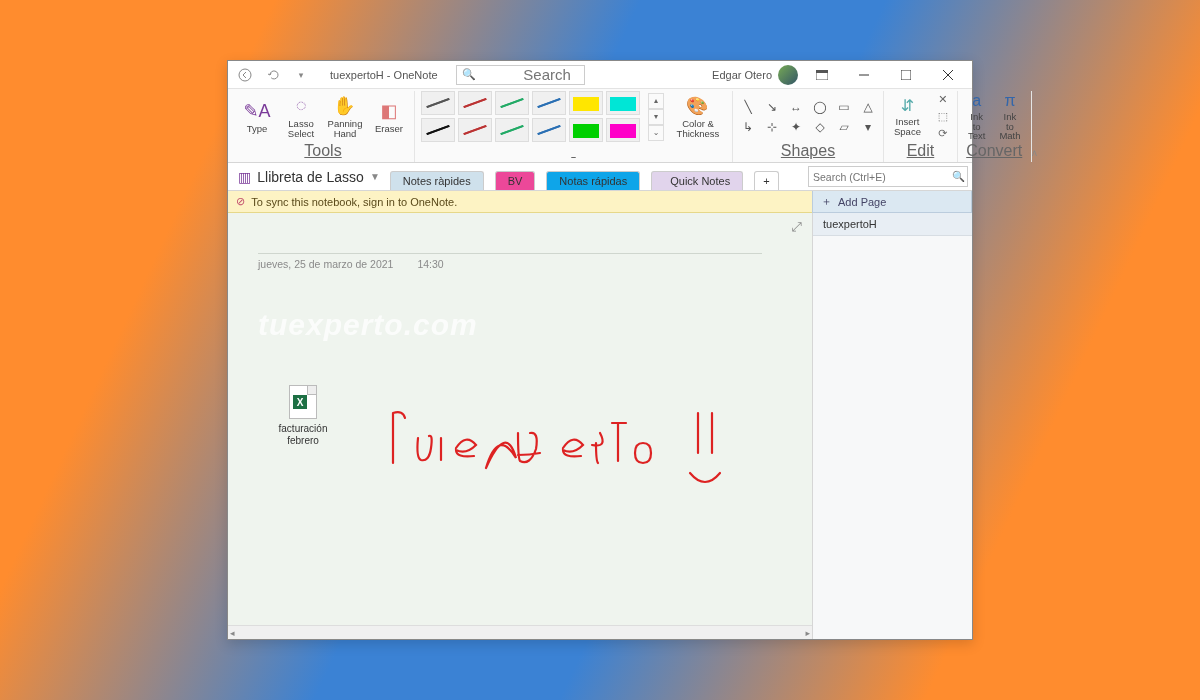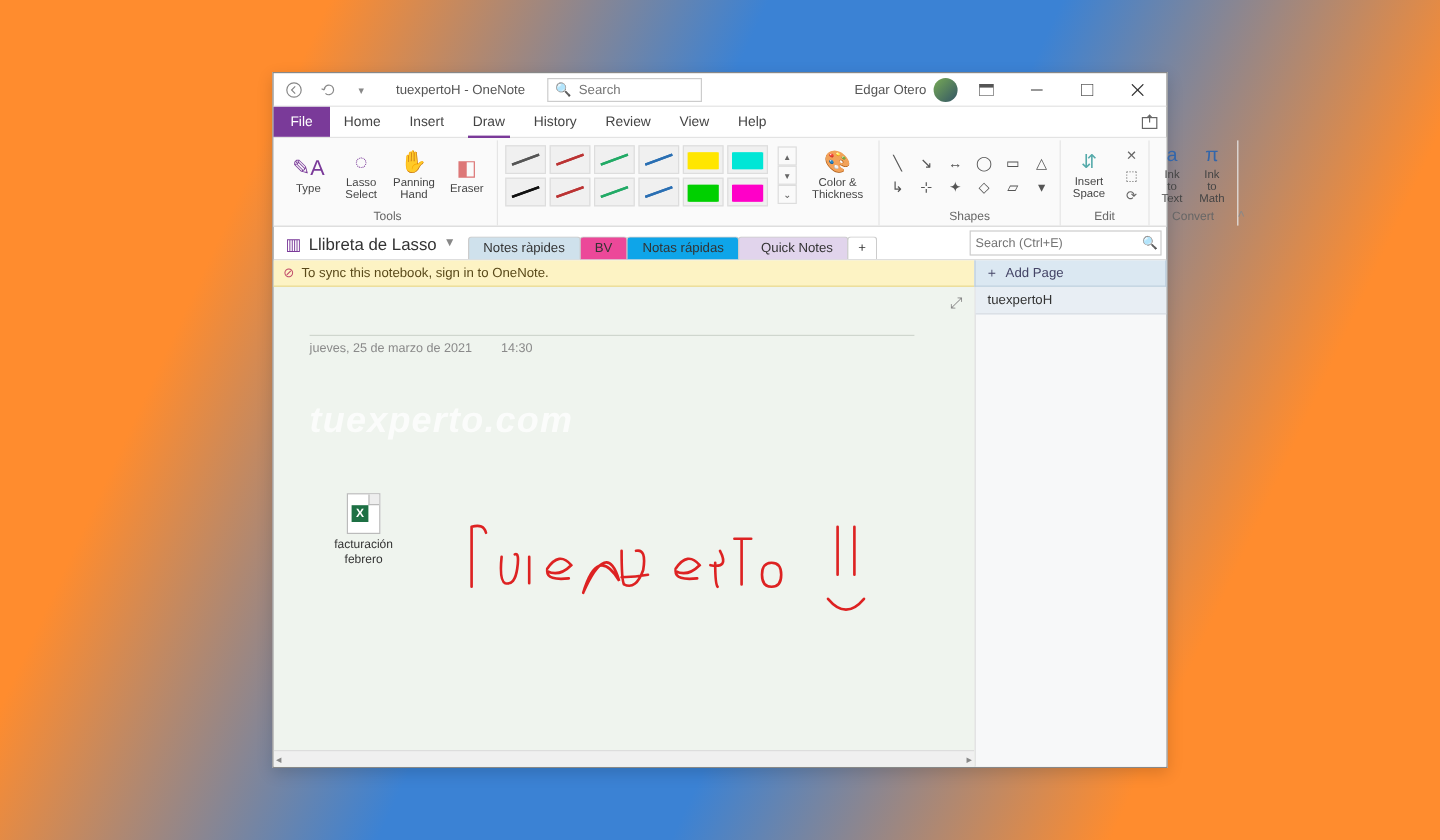--- a/index.html
+++ b/index.html
@@ -21,21 +21,21 @@
 .titlebar {
   height: 28px; display: flex; align-items: center; gap: 6px;
   padding: 0 6px; border-bottom: 1px solid #e3e3e3;
 }
 .titlebar .qat-btn { width: 22px; height: 22px; display:flex; align-items:center; justify-content:center; color:#666; border-radius:2px; }
 .titlebar .title { flex: 0 0 auto; margin: 0 12px; color:#555; }
 .titlebar .search-box {
   flex: 1; max-width: 210px; height: 20px; border: 1px solid #ccc;
   display:flex; align-items:center; padding: 0 6px; gap: 6px; color:#777;
 }
-.titlebar .search-box input { border:none; outline:none; font-size:11px; width:100%; background:transparent; }
+.titlebar .search-box input { border:none; outline:none; font-size:15px; width:100%; background:transparent;margin-left:41px; }
 .titlebar .spacer { flex: 1; }
 .titlebar .user { display:flex; align-items:center; gap:6px; color:#555; }
 .titlebar .avatar { width:20px; height:20px; border-radius:50%; background:linear-gradient(135deg,#7a5,#356); }
 .titlebar .win-btn { width:36px; height:28px; display:flex; align-items:center; justify-content:center; color:#333; }
 
 .ribbon-tabs { height: 26px; display:flex; align-items:stretch; border-bottom: 1px solid #e3e3e3; }
 .ribbon-tabs .tab {
   padding: 0 12px; display:flex; align-items:center; color:#444; font-size:11.5px;
   position: relative;
 }
@@ -46,21 +46,21 @@
 .ribbon-tabs .collapse { margin-left:auto; width:28px; display:flex; align-items:center; justify-content:center; color:#666; }
 
 .ribbon {
   height: 74px; display:flex; align-items:stretch;
   border-bottom: 1px solid #d6d6d6; background:#fafafa;
   padding: 2px 4px 0;
 }
 .group { display:flex; flex-direction:column; align-items:center; padding: 0 6px; border-right:1px solid #e5e5e5; }
 .group:last-child { border-right:none; }
 .group-body { flex:1; display:flex; align-items:center; gap:6px; }
-.group-label { font-size:10px; color:#666; padding-bottom:2px; }
+.group-label { font-size:16px; color:#666; padding-bottom:2px;text-decoration:underline; }
 .big-btn { display:flex; flex-direction:column; align-items:center; justify-content:center; gap:2px; padding:2px 4px; width:38px; }
 .big-btn .ico { width:22px; height:22px; display:flex; align-items:center; justify-content:center; color:#7a3a99; font-size:18px; }
 .big-btn .lbl { font-size:9.5px; line-height:1.05; text-align:center; color:#444; }
 
 .pen-grid { display:grid; grid-template-columns: repeat(6, 34px); grid-template-rows: repeat(2, 24px); gap:3px; }
 .pen-swatch {
   width:34px; height:24px; background:#f0f0f0; border:1px solid #ddd; position:relative; overflow:hidden;
 }
 .pen-swatch::before {
   content:""; position:absolute; left:4px; right:4px; top:50%; height:2px;
@@ -75,21 +75,21 @@
 
 .vstack-btn { display:flex; flex-direction:column; align-items:center; gap:2px; padding:0 4px; }
 .vstack-btn .ico { font-size:16px; color:#4a7; }
 .vstack-btn .lbl { font-size:9.5px; color:#444; text-align:center; line-height:1.05; }
 .mini-col { display:flex; flex-direction:column; gap:4px; margin-left:4px; }
 .mini-col span { font-size:11px; color:#666; width:16px; text-align:center; }
 
 .nb-bar { height:28px; display:flex; align-items:stretch; border-bottom:1px solid #d6d6d6; }
 .nb-name { display:flex; align-items:center; gap:6px; padding:0 10px; font-size:14px; color:#333; white-space:nowrap; }
 .nb-name .book-ico { color:#7a3a99; font-size:14px; }
-.section-tabs { display:flex; align-items:flex-end; flex:1; padding-top:4px; gap:0; }
+.section-tabs { display:flex; align-items:flex-end; flex:1; padding-top:4px; gap:12px; }
 .section-tab {
   padding: 3px 12px; font-size:11px; color:#333; border:1px solid #ccc; border-bottom:none;
   border-radius:3px 3px 0 0; margin-right:-1px; background:#f5ecc4;
 }
 .section-tab.blue { background:#cfe1ec; }
 .section-tab.yellow { background:#ec4899; }
 .section-tab.purple { background:#e1d4ec;padding-left:18px; }
 .section-tab.active { background:#0ea5e9; position:relative; z-index:1; }
 .section-tab.add { background:transparent; border-color:#ccc; padding:3px 8px; }
 .pages-search {
@@ -179,36 +179,20 @@
         </svg>
     </div>
     <div class="win-btn">
       <svg width="10" height="10">
           <line x1="0" y1="0" x2="10" y2="10" stroke="#333"></line>
           <line x1="10" y1="0" x2="0" y2="10" stroke="#333"></line>
         </svg>
     </div>
   </div>
 
-  <div class="ribbon-tabs">
-    <div class="tab file">File</div>
-    <div class="tab">Home</div>
-    <div class="tab">Insert</div>
-    <div class="tab active">Draw</div>
-    <div class="tab">History</div>
-    <div class="tab">Review</div>
-    <div class="tab">View</div>
-    <div class="tab">Help</div>
-    <div class="collapse">
-      <svg width="14" height="14">
-          <rect x="1" y="3" width="12" height="9" fill="none" stroke="#666"></rect>
-          <path d="M7 1v6m-2-4 2-2 2 2" fill="none" stroke="#666"></path>
-        </svg>
-    </div>
-  </div>
 
   <div class="ribbon">
 
     <div class="group">
       <div class="group-body">
         <div class="big-btn">
           <div class="ico">✎A</div>
           <div class="lbl">Type</div>
         </div>
         <div class="big-btn">

